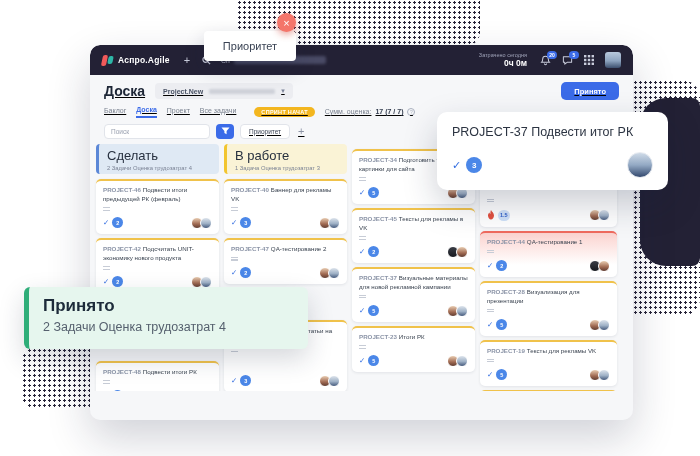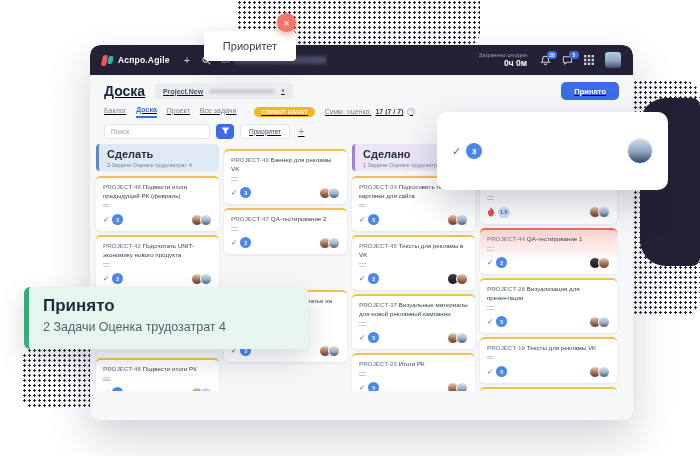--- a/index.html
+++ b/index.html
@@ -59,21 +59,21 @@
   .search-box::placeholder { color:#9aa1b0; }
   .filter-btn { width:18px; height:15px; background:#3b6be8; border:none; border-radius:4px; display:flex; align-items:center; justify-content:center; }
   .priority-btn { height:15px; background:#fff; border:1px solid #e1e4ea; border-radius:4px; font-size:6.5px; color:#3a4354; padding:0 8px; }
   .add-btn { font-size:11px; color:#8b93a4; background:none; border:none; line-height:1; padding:0 2px; }
 
   
   .board { display:flex; gap:5px; padding:5px 6px 0 6px; height:252px; overflow:hidden; }
   .col { display:flex; flex-direction:column; width:123px; flex:none; }
   .col4 { width:137px; }
   .col-head { height:30px; border-radius:4px; padding:4px 8px 3px 8px; border-left:3px solid; }
-  .col-head .ch-title { font-size:11px; font-weight:700; color:#27303f; }
+  .col-head .ch-title { font-size:13px; font-weight:400; color:#27303f; }
   .col-head .ch-meta { font-size:5.8px; color:#7a8294; margin-top:2px; white-space:nowrap; overflow:hidden; }
   .c1 .col-head { background:#dfe9f4; border-color:#5b87d7; }
   .c2 .col-head { background:#faf3d6; border-color:#f2c530; }
   .c3 .col-head { background:#ebe5f6; border-color:#a07fe0; }
   .c4 .col-head { background:#e2f3ea; border-color:#35b57f; }
   .cards { display:flex; flex-direction:column; gap:4px; margin-top:5px; }
   .card { background:#fff; border-radius:5px; border-top:2px solid #f0c24b; padding:5px 7px; box-shadow:0 1px 3px rgba(20,30,60,.09); }
   .card.alert { border-top-color:#ef6a5e; background:linear-gradient(180deg,#fbd3cf 0%,#ffffff 72%); }
   .card-text { font-size:6.2px; line-height:1.45; }
   .card-id { color:#8b94a7; font-weight:700; margin-right:2px; }
@@ -248,20 +248,24 @@
               <span class="avs">
                   <span class="av av-w"></span>
                   <span class="av av-m"></span>
                 </span>
             </div>
           </div>
         </div>
       </div>
 
       <div class="col c2">
+        <div class="col-head">
+          <div class="ch-title">В работе</div>
+          <div class="ch-meta">1 Задача   Оценка трудозатрат 3</div>
+        </div>
         <div class="cards">
           <div class="card">
             <div class="card-text"><span class="card-id">PROJECT-40</span><span class="card-title">Баннер для рекламы VK</span></div>
             <div class="desc-icon"></div>
             <div class="card-foot">
               <span class="chk">✓</span>
               <span class="pts">3</span>
               <span class="avs">
                   <span class="av av-w"></span>
                   <span class="av av-m"></span>
@@ -289,24 +293,20 @@
               <span class="avs">
                   <span class="av av-w"></span>
                   <span class="av av-m"></span>
                 </span>
             </div>
           </div>
         </div>
       </div>
 
       <div class="col c3">
-        <div class="col-head">
-          <div class="ch-title">Сделано</div>
-          <div class="ch-meta">1 Задача   Оценка трудозатрат</div>
-        </div>
         <div class="cards">
           <div class="card">
             <div class="card-text"><span class="card-id">PROJECT-34</span><span class="card-title">Подготовить тексты и картинки для сайта</span></div>
             <div class="desc-icon"></div>
             <div class="card-foot">
               <span class="chk">✓</span>
               <span class="pts">5</span>
               <span class="avs">
                   <span class="av av-w"></span>
                   <span class="av av-m"></span>
@@ -417,20 +417,21 @@
         </div>
       </div>
 
     </div>
   </div>
 
   <div class="tooltip">Приоритет</div>
   <div class="xbadge">×</div>
 
   <div class="popup">
+    <div class="popup-title">PROJECT-37 Подвести итог РК</div>
     <div class="popup-foot">
       <span class="chk">✓</span>
       <span class="popup-pts">3</span>
       <span class="popup-av"></span>
     </div>
   </div>
 
   <div class="accepted">
     <div class="accepted-title">Принято</div>
     <div class="accepted-meta">2 Задачи   Оценка трудозатрат 4</div>

